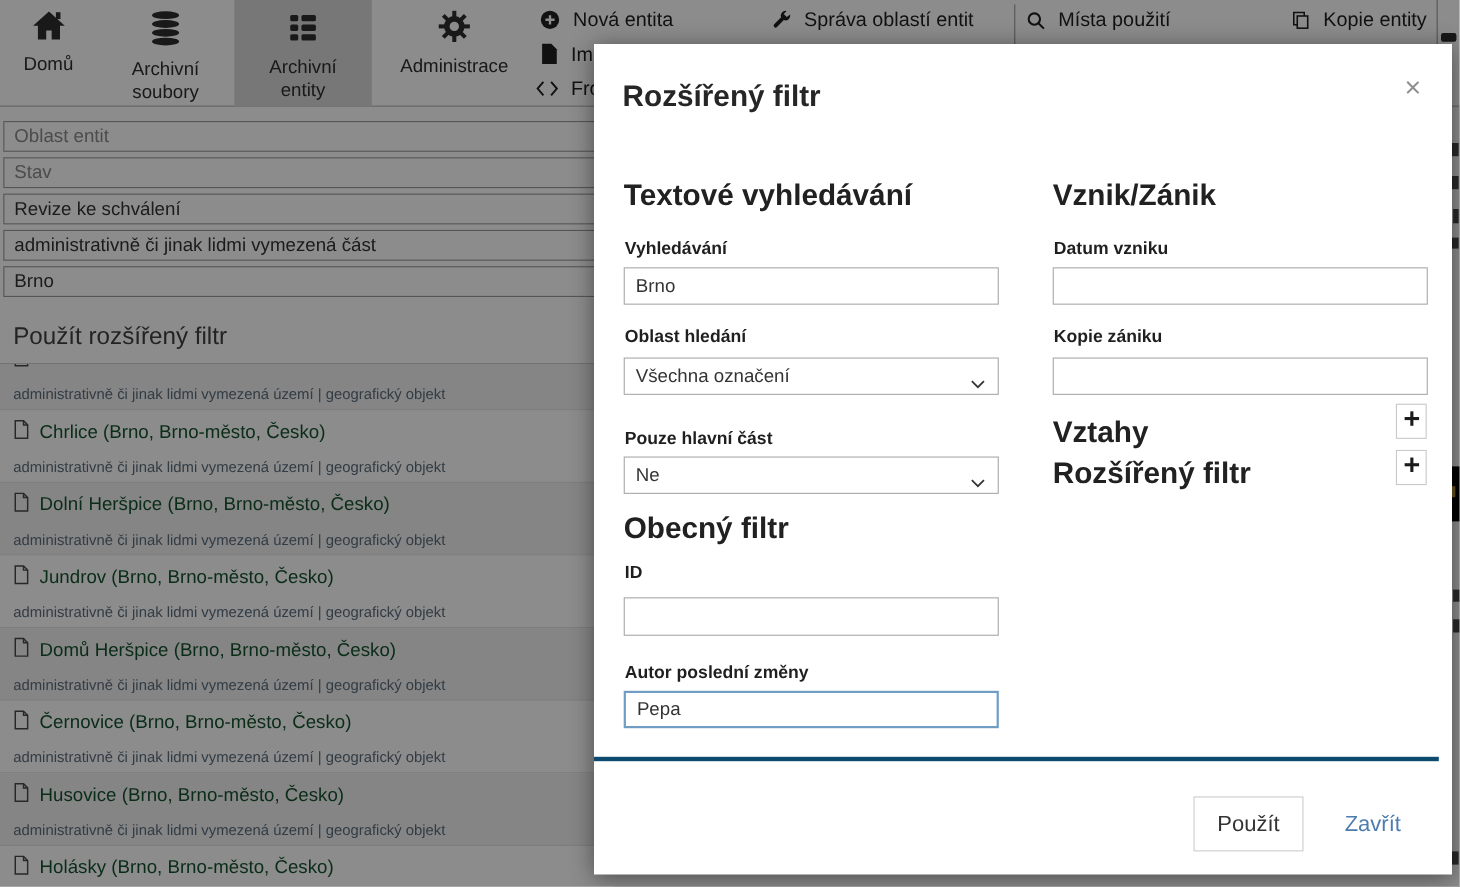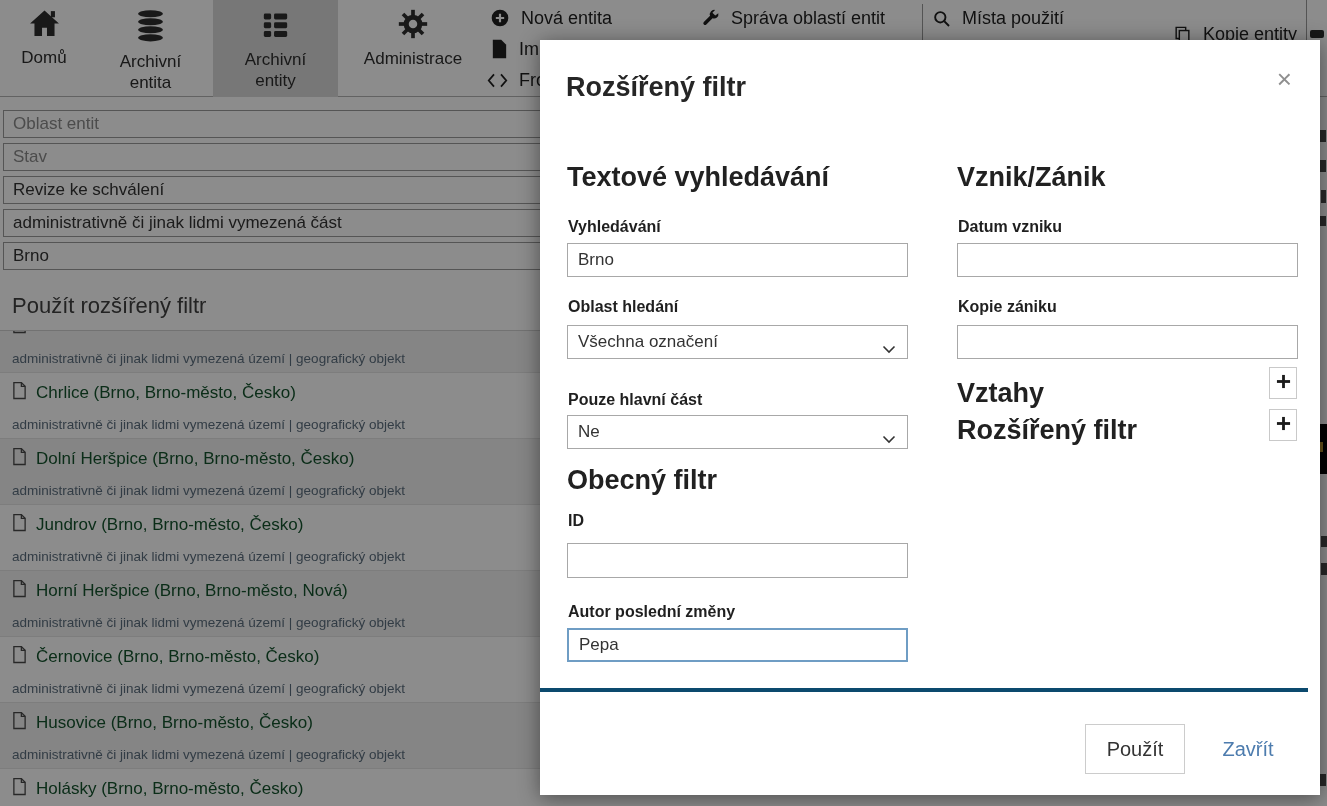--- a/index.html
+++ b/index.html
@@ -93,21 +93,21 @@
 
       <div class="tab tab--files">
         <span class="ic">
           <svg width="37" height="37" viewBox="0 0 24 24" fill="currentColor">
             <ellipse cx="12" cy="4.4" rx="8" ry="2.3"></ellipse>
             <ellipse cx="12" cy="9.6" rx="8" ry="2.3"></ellipse>
             <ellipse cx="12" cy="14.8" rx="8" ry="2.3"></ellipse>
             <ellipse cx="12" cy="20" rx="8" ry="2.3"></ellipse>
           </svg>
         </span>
-        <span class="tab-label">Archivní entita</span>
+        <span class="tab-label">Archivní soubory</span>
       </div>
 
       <div class="tab tab--entities selected">
         <span class="ic">
           <svg width="35" height="35" viewBox="0 0 24 24" fill="currentColor">
             <rect x="4" y="4.5" width="5" height="4" rx="1"></rect>
               <rect x="11" y="4.5" width="9" height="4" rx="1"></rect>
             <rect x="4" y="10.5" width="5" height="4" rx="1"></rect>
               <rect x="11" y="10.5" width="9" height="4" rx="1"></rect>
             <rect x="4" y="16.5" width="5" height="4" rx="1"></rect>
@@ -181,21 +181,21 @@
       </div>
 
       <div class="mi" style="left:932px;top:36px;">
         <span class="ic">
           <svg width="19" height="19" viewBox="0 0 24 24" fill="none" stroke="currentColor" stroke-width="2.4">
               <circle cx="11" cy="11" r="7"></circle>
             </svg>
         </span>
       </div>
 
-      <div class="mi" style="left:1173px;top:20px;justify-content:flex-end;">
+      <div class="mi" style="left:1173px;top:4px;justify-content:flex-end;">
         <span class="ic">
           <svg width="19" height="19" viewBox="0 0 24 24" fill="none" stroke="currentColor" stroke-width="1.8">
               <rect x="8" y="7" width="12" height="14"></rect>
               <path d="M16 7V3H4v14h4"></path>
             </svg>
         </span>
         <span>Kopie entity</span>
       </div>
 
       <div class="vline" style="left:1306px;top:0;height:96px;"></div>
@@ -260,21 +260,21 @@
         <div class="result-sub">administrativně či jinak lidmi vymezená území | geografický objekt</div>
       </div>
       <div class="result">
         <div class="result-title">
           <span>
             <svg width="15" height="19" viewBox="0 0 16 20" fill="none" stroke="#4a4a4a" stroke-width="1.4">
                 <path d="M2 1.5h8l4 4v13H2z"></path>
                 <path d="M10 1.5v4h4"></path>
               </svg>
           </span>
-          <span>Horní Heršpice (Brno, Brno-město, Nová)</span>
+          <span>Domů Heršpice (Brno, Brno-město, Česko)</span>
         </div>
         <div class="result-sub">administrativně či jinak lidmi vymezená území | geografický objekt</div>
       </div>
       <div class="result">
         <div class="result-title">
           <span>
             <svg width="15" height="19" viewBox="0 0 16 20" fill="none" stroke="#4a4a4a" stroke-width="1.4">
                 <path d="M2 1.5h8l4 4v13H2z"></path>
                 <path d="M10 1.5v4h4"></path>
               </svg>

